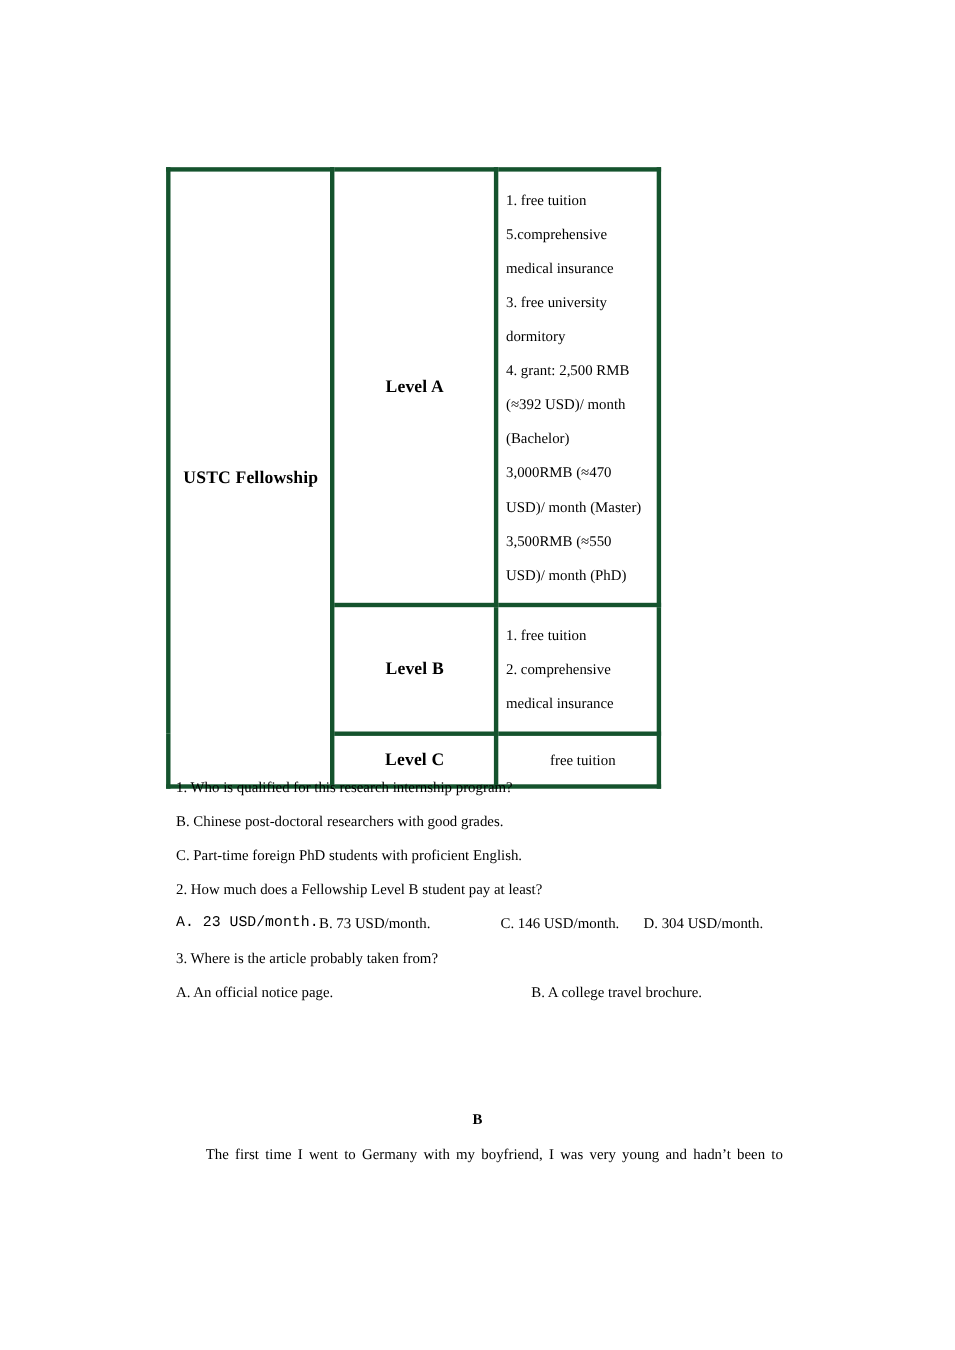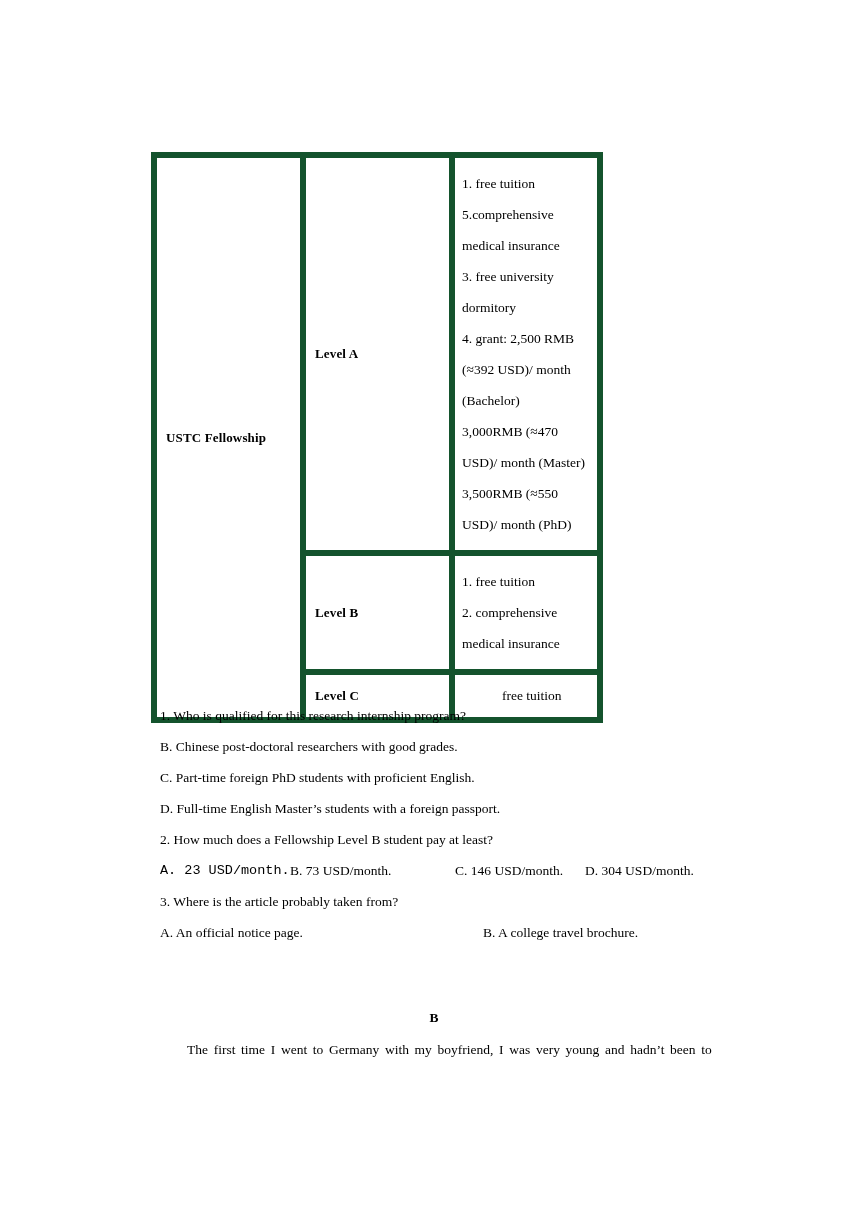--- a/index.html
+++ b/index.html
@@ -27,40 +27,41 @@
   
   .fellowship-table {
     position: absolute;
     left: 151px;
     top: 152px;
     width: 446px;
     border-collapse: collapse;
     table-layout: fixed;
   }
   .fellowship-table td {
-    border: 6px solid #14532d;
+    border: 4px solid #14532d;
     vertical-align: middle;
     padding: 0;
   }
   .col-name   { width: 149px; }
   .col-level  { width: 149px; }
   .col-detail { width: 148px; }
 
   .cell-pad {
     padding: 6px 8px 6px 9px;
   }
   .cell-pad-detail {
     padding: 10px 6px 10px 7px;
   }
 
   .bold-label {
     font-weight: bold;
-    font-size: 13px;
+    font-size: 16px;
     line-height: 1.2;
     letter-spacing: 0.15px;
+    text-align: center;
   }
   .detail-line {
     font-size: 13.5px;
     line-height: 31px;
     white-space: nowrap;
   }
   .detail-line-tight {
     font-size: 13.5px;
     line-height: 31px;
     white-space: nowrap;
@@ -191,21 +192,20 @@
         </td>
       </tr>
     </tbody>
   </table>
 
   <div class="qa-block">
 
     <div class="qa-line">1. Who is qualified for this research internship program?</div>
     <div class="qa-line">B. Chinese post-doctoral researchers with good grades.</div>
     <div class="qa-line">C. Part-time foreign PhD students with proficient English.</div>
-    <div class="qa-line">D. Full-time English Master’s students with a foreign passport.</div>
 
     <div class="qa-line">2. How much does a Fellowship Level B student pay at least?</div>
     <div class="qa-line-opts">
       <span class="opt-abs o1">A. 23 USD/month.</span>
       <span class="opt-abs o2">B. 73 USD/month.</span>
       <span class="opt-abs o3">C. 146 USD/month.</span>
       <span class="opt-abs o4">D. 304 USD/month.</span>
     </div>
 
     <div class="qa-line">3. Where is the article probably taken from?</div>

